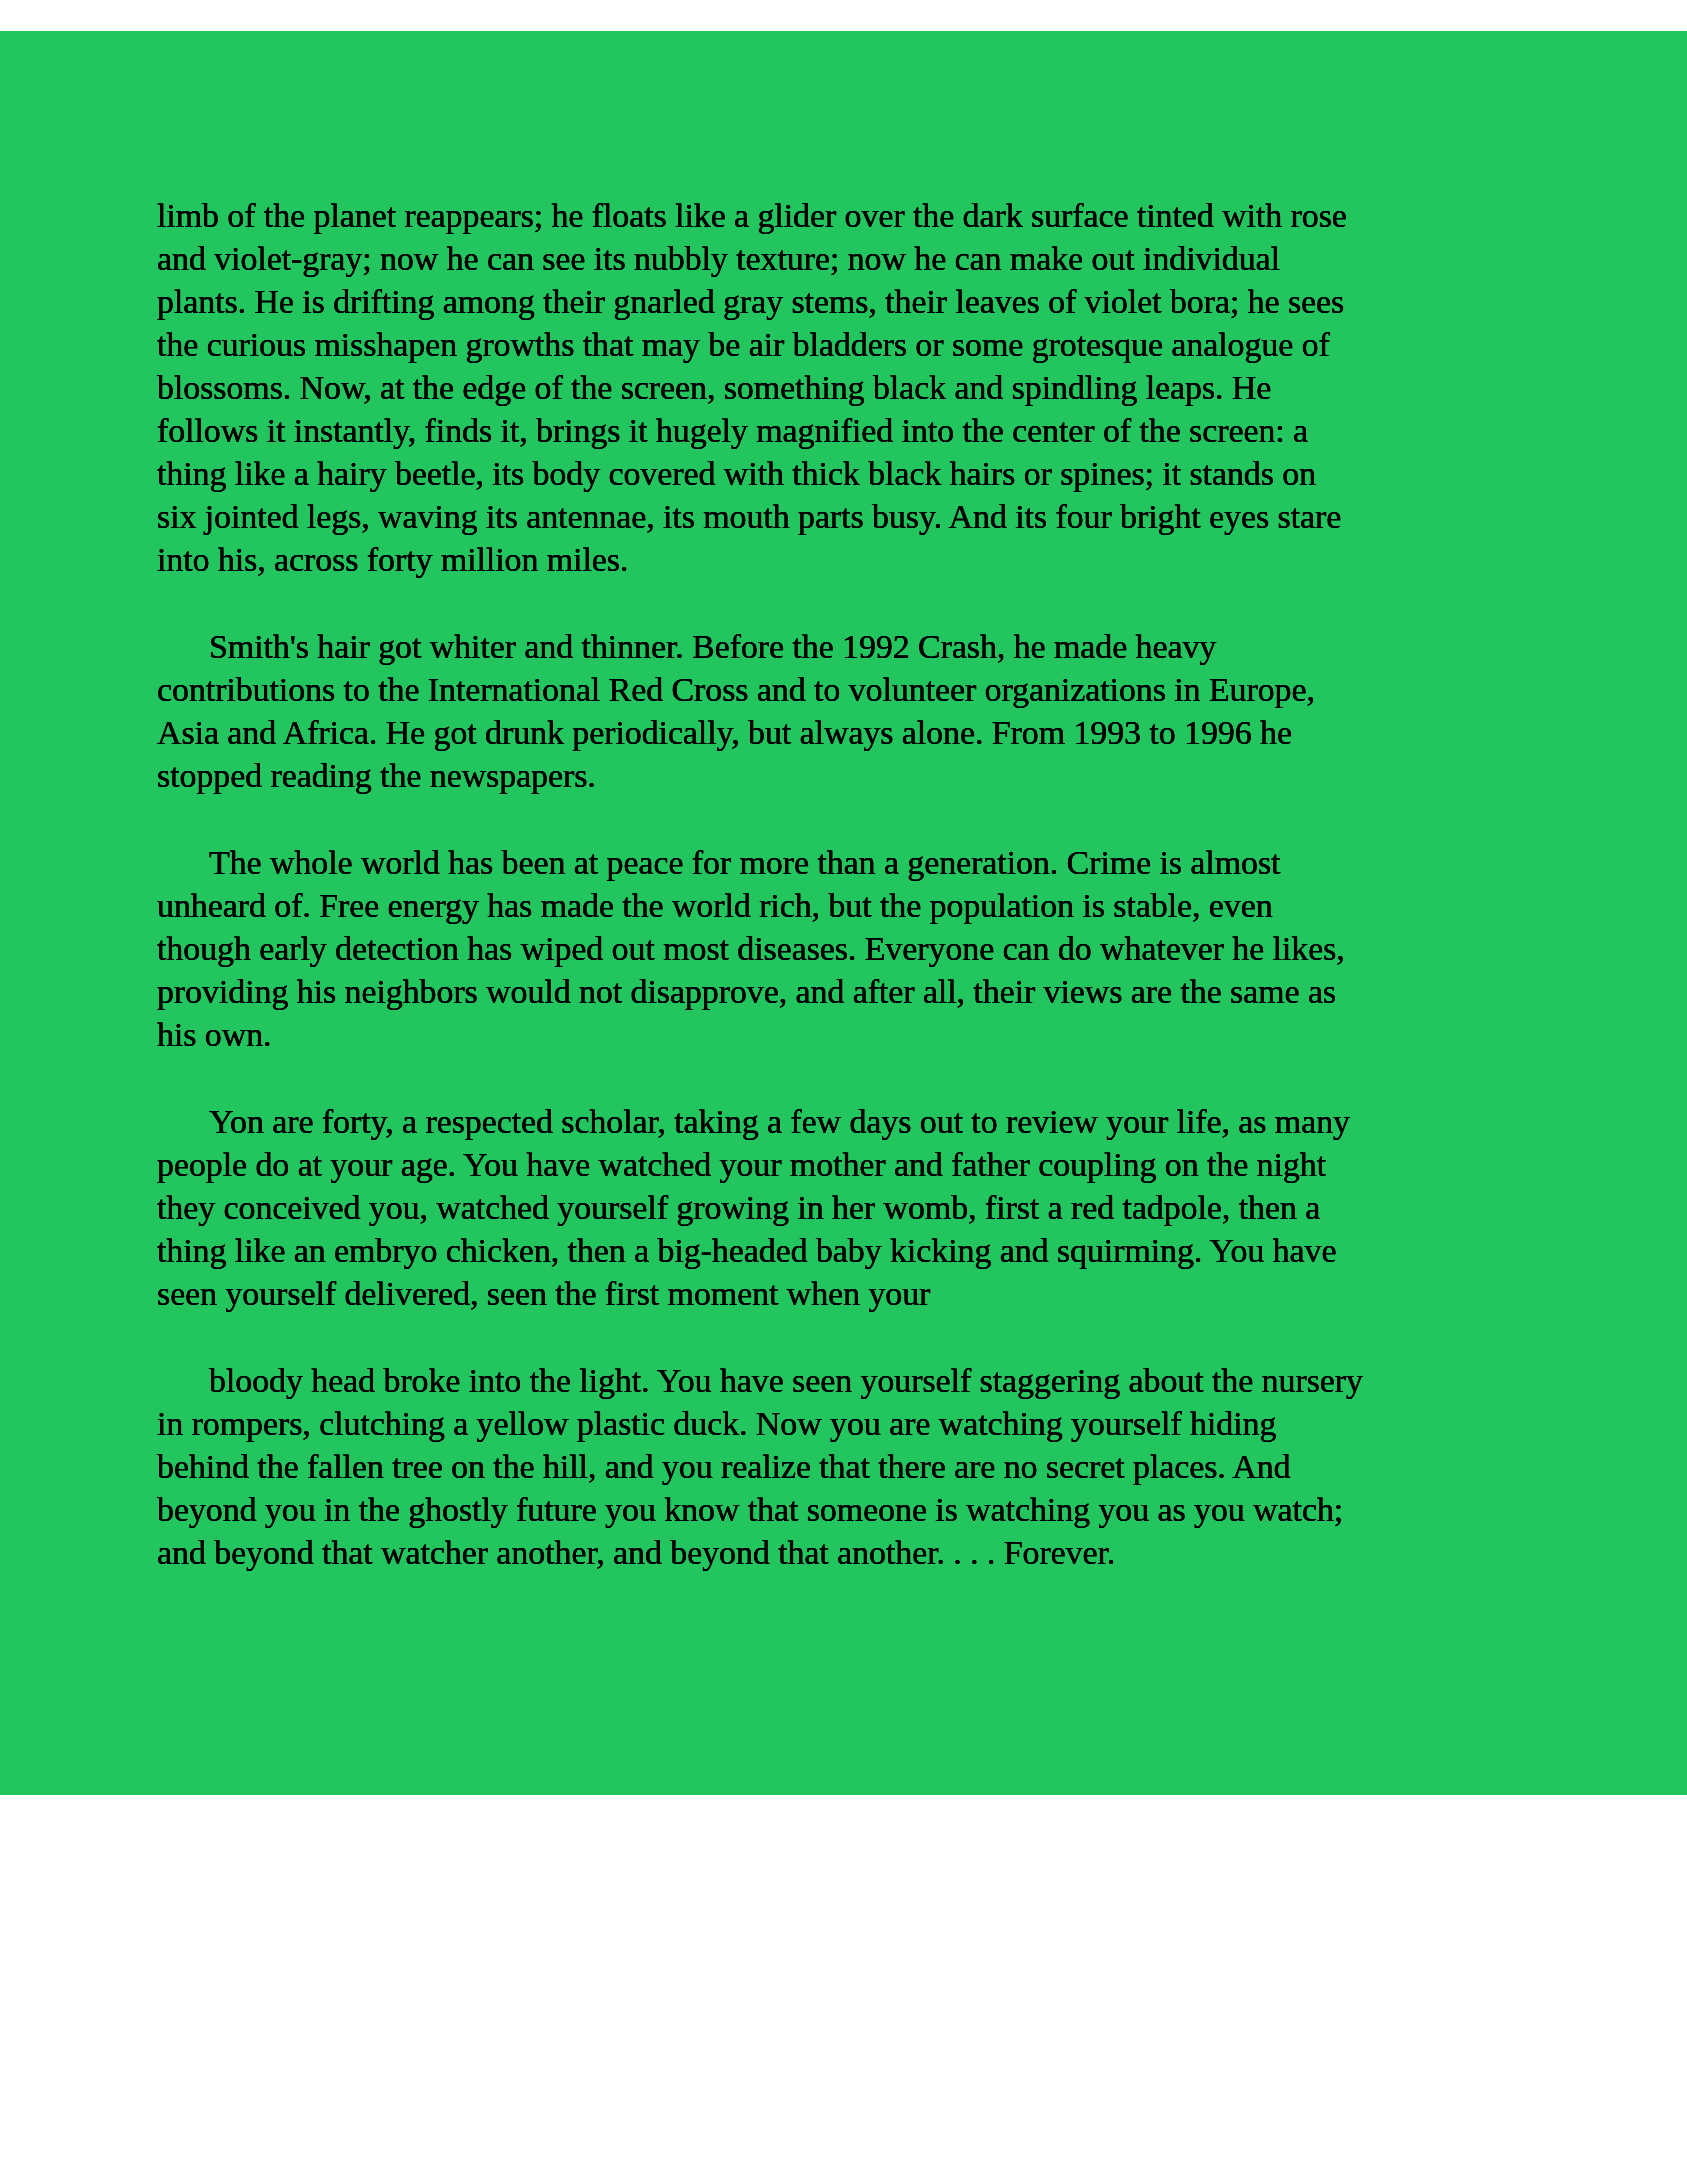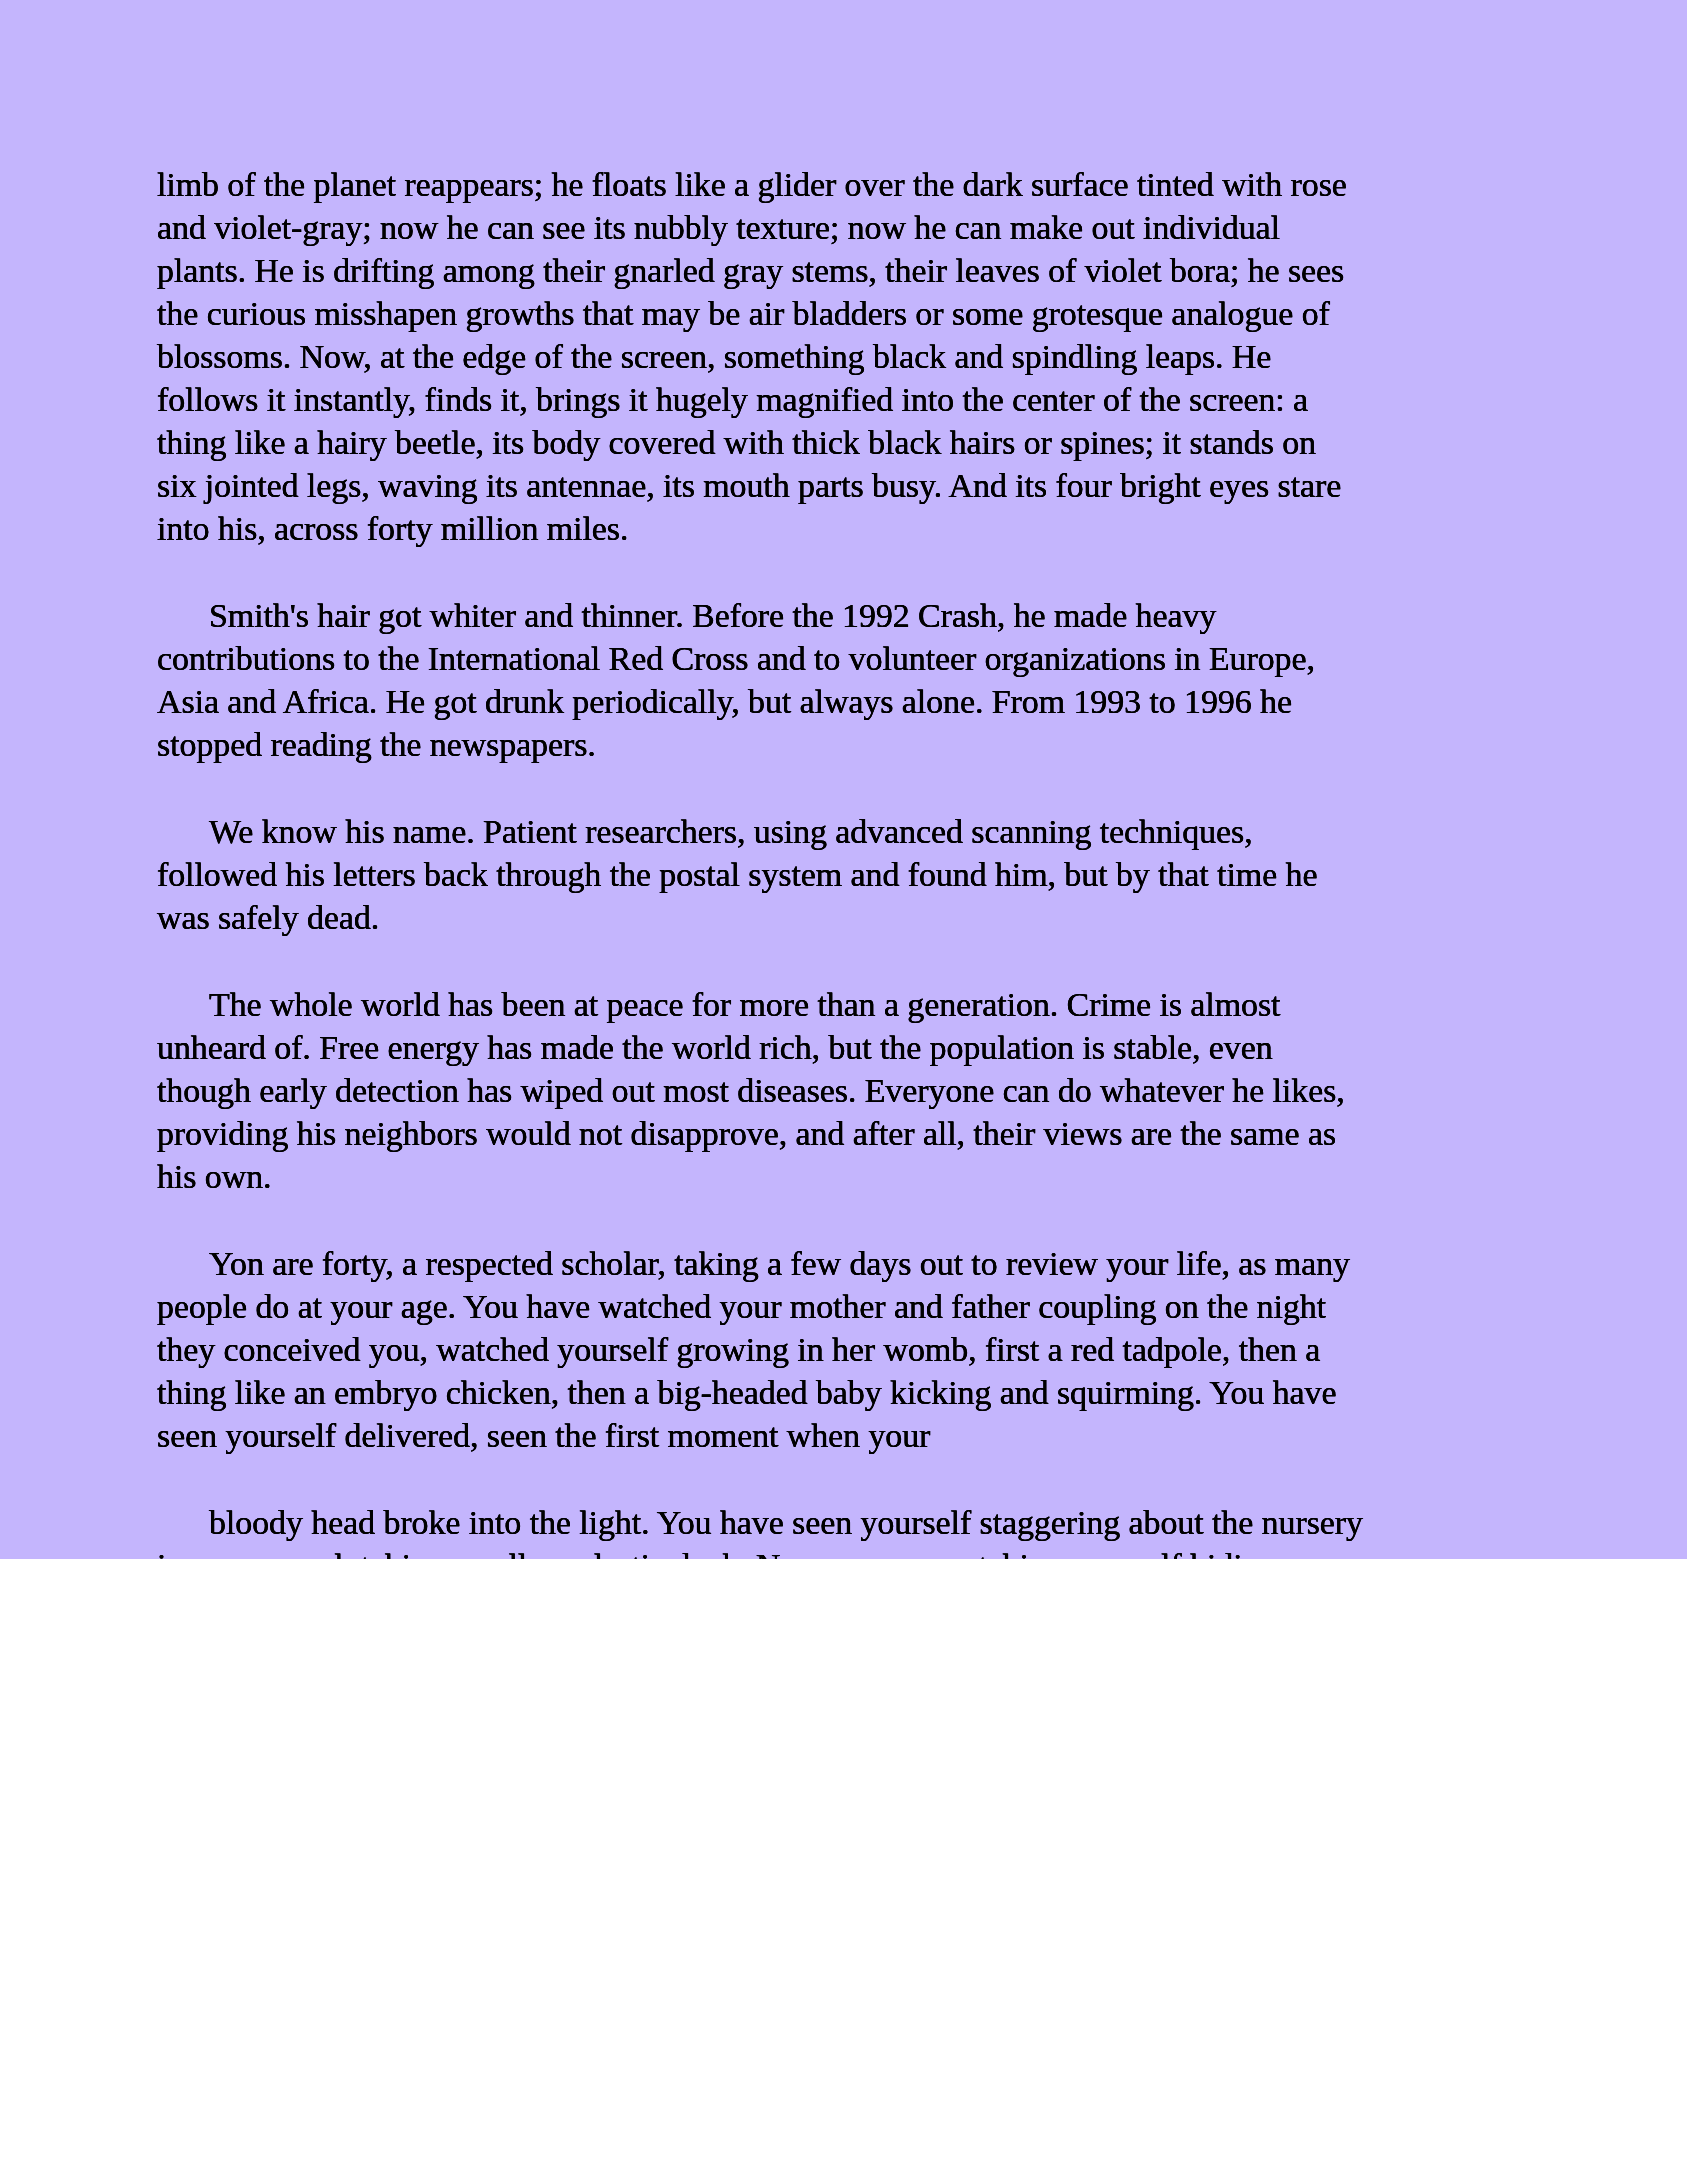--- a/index.html
+++ b/index.html
@@ -3,23 +3,24 @@
 <meta charset="utf-8">
 <style>
   html, body {
     margin: 0;
     padding: 0;
     background: #ffffff;
   }
   .page {
     position: relative;
     width: 1687px;
-    height: 1559px;
-    background: #c4b5fd;
+    height: 1764px;
+    background: #22c55e;
     overflow: hidden;
+    margin-top: 31px;
   }
   .text-block {
     position: absolute;
     left: 157px;
     top: 163px;
     width: 1495px;
   }
   .para {
     margin: 0;
     padding: 0;
@@ -51,23 +52,20 @@
 the curious misshapen growths that may be air bladders or some grotesque analogue of
 blossoms. Now, at the edge of the screen, something black and spindling leaps. He
 follows it instantly, finds it, brings it hugely magnified into the center of the screen: a
 thing like a hairy beetle, its body covered with thick black hairs or spines; it stands on
 six jointed legs, waving its antennae, its mouth parts busy. And its four bright eyes stare
 into his, across forty million miles.</p>
     <p class="para indent">Smith's hair got whiter and thinner. Before the 1992 Crash, he made heavy
 contributions to the International Red Cross and to volunteer organizations in Europe,
 Asia and Africa. He got drunk periodically, but always alone. From 1993 to 1996 he
 stopped reading the newspapers.</p>
-    <p class="para indent">We know his name. Patient researchers, using advanced scanning techniques,
-followed his letters back through the postal system and found him, but by that time he
-was safely dead.</p>
     <p class="para indent">The whole world has been at peace for more than a generation. Crime is almost
 unheard of. Free energy has made the world rich, but the population is stable, even
 though early detection has wiped out most diseases. Everyone can do whatever he likes,
 providing his neighbors would not disapprove, and after all, their views are the same as
 his own.</p>
     <p class="para indent">Yon are forty, a respected scholar, taking a few days out to review your life, as many
 people do at your age. You have watched your mother and father coupling on the night
 they conceived you, watched yourself growing in her womb, first a red tadpole, then a
 thing like an embryo chicken, then a big-headed baby kicking and squirming. You have
 seen yourself delivered, seen the first moment when your</p>

